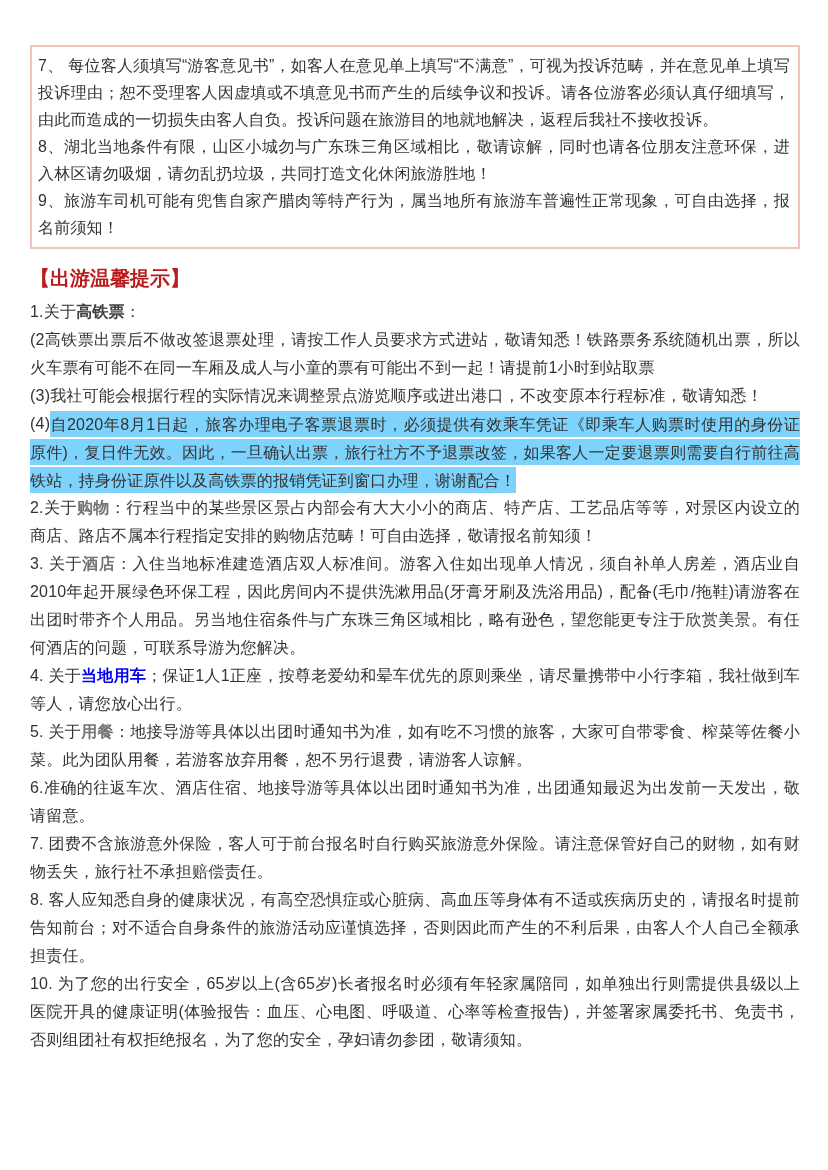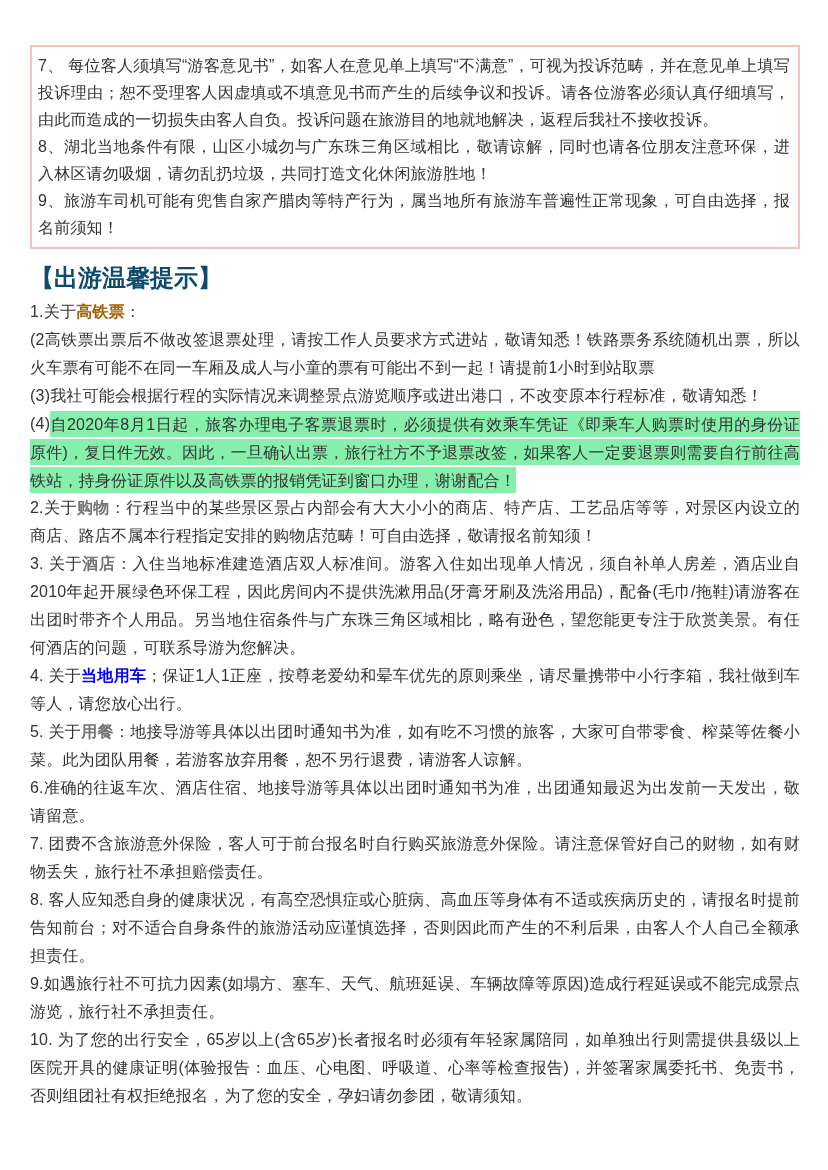--- a/index.html
+++ b/index.html
@@ -29,29 +29,29 @@
     font-size: 16px;
     line-height: 27px;
     text-align: justify;
     letter-spacing: 0.2px;
   }
   .tips .para {
     line-height: 28px;
   }
   .tips-heading {
     margin: 17px 0 8px 0;
-    font-size: 24px;
+    font-size: 20px;
     line-height: 24px;
     font-weight: bold;
-    color: #0c4a6e;
+    color: #b91c1c;
   }
-  .run-b   { font-weight: bold; color: #a16207; }
+  .run-b   { font-weight: bold; color: #404040; }
   .run-bl  { font-weight: bold; color: #737373; }
   .run-blu { font-weight: bold; color: #0000ee; }
-  .run-hl  { background: #86efac; padding: 4.5px 0; }
+  .run-hl  { background: #7dd3fc; padding: 4.5px 0; }
 </style>
 </head>
 <body>
 
 <div class="page">
 
   <div class="notice-box">
     <p class="para"><span>7、 每位客人须填写“游客意见书”，如客人在意见单上填写“不满意”，可视为投诉范畴，并在意见单上填写投诉理由；恕不受理客人因虚填或不填意见书而产生的后续争议和投诉。请各位游客必须认真仔细填写，由此而造成的一切损失由客人自负。投诉问题在旅游目的地就地解决，返程后我社不接收投诉。</span></p>
     <p class="para"><span>8、湖北当地条件有限，山区小城勿与广东珠三角区域相比，敬请谅解，同时也请各位朋友注意环保，进入林区请勿吸烟，请勿乱扔垃圾，共同打造文化休闲旅游胜地！</span></p>
     <p class="para"><span>9、旅游车司机可能有兜售自家产腊肉等特产行为，属当地所有旅游车普遍性正常现象，可自由选择，报名前须知！</span></p>
@@ -64,19 +64,18 @@
     <p class="para"><span>(2高铁票出票后不做改签退票处理，请按工作人员要求方式进站，敬请知悉！铁路票务系统随机出票，所以火车票有可能不在同一车厢及成人与小童的票有可能出不到一起！请提前1小时到站取票</span></p>
     <p class="para"><span>(3)我社可能会根据行程的实际情况来调整景点游览顺序或进出港口，不改变原本行程标准，敬请知悉！</span></p>
     <p class="para"><span>(4)</span><span class="run-hl">自2020年8月1日起，旅客办理电子客票退票时，必须提供有效乘车凭证《即乘车人购票时使用的身份证原件)，复日件无效。因此，一旦确认出票，旅行社方不予退票改签，如果客人一定要退票则需要自行前往高铁站，持身份证原件以及高铁票的报销凭证到窗口办理，谢谢配合！</span></p>
     <p class="para"><span>2.关于</span><span class="run-bl">购物</span><span>：行程当中的某些景区景占内部会有大大小小的商店、特产店、工艺品店等等，对景区内设立的商店、路店不属本行程指定安排的购物店范畴！可自由选择，敬请报名前知须！</span></p>
     <p class="para"><span>3. 关于</span><span class="run-bl">酒店</span><span>：入住当地标准建造酒店双人标准间。游客入住如出现单人情况，须自补单人房差，酒店业自2010年起开展绿色环保工程，因此房间内不提供洗漱用品(牙膏牙刷及洗浴用品)，配备(毛巾/拖鞋)请游客在出团时带齐个人用品。另当地住宿条件与广东珠三角区域相比，略有逊色，望您能更专注于欣赏美景。有任何酒店的问题，可联系导游为您解决。</span></p>
     <p class="para"><span>4. 关于</span><span class="run-blu">当地用车</span><span>；保证1人1正座，按尊老爱幼和晕车优先的原则乘坐，请尽量携带中小行李箱，我社做到车等人，请您放心出行。</span></p>
     <p class="para"><span>5. 关于</span><span class="run-bl">用餐</span><span>：地接导游等具体以出团时通知书为准，如有吃不习惯的旅客，大家可自带零食、榨菜等佐餐小菜。此为团队用餐，若游客放弃用餐，恕不另行退费，请游客人谅解。</span></p>
     <p class="para"><span>6.准确的往返车次、酒店住宿、地接导游等具体以出团时通知书为准，出团通知最迟为出发前一天发出，敬请留意。</span></p>
     <p class="para"><span>7. 团费不含旅游意外保险，客人可于前台报名时自行购买旅游意外保险。请注意保管好自己的财物，如有财物丢失，旅行社不承担赔偿责任。</span></p>
     <p class="para"><span>8. 客人应知悉自身的健康状况，有高空恐惧症或心脏病、高血压等身体有不适或疾病历史的，请报名时提前告知前台；对不适合自身条件的旅游活动应谨慎选择，否则因此而产生的不利后果，由客人个人自己全额承担责任。</span></p>
-    <p class="para"><span>9.如遇旅行社不可抗力因素(如塌方、塞车、天气、航班延误、车辆故障等原因)造成行程延误或不能完成景点游览，旅行社不承担责任。</span></p>
     <p class="para"><span>10. 为了您的出行安全，65岁以上(含65岁)长者报名时必须有年轻家属陪同，如单独出行则需提供县级以上医院开具的健康证明(体验报告：血压、心电图、呼吸道、心率等检查报告)，并签署家属委托书、免责书，否则组团社有权拒绝报名，为了您的安全，孕妇请勿参团，敬请须知。</span></p>
     <p class="para"></p>
 
   </div>
 
 </div>
 
 </body></html>

